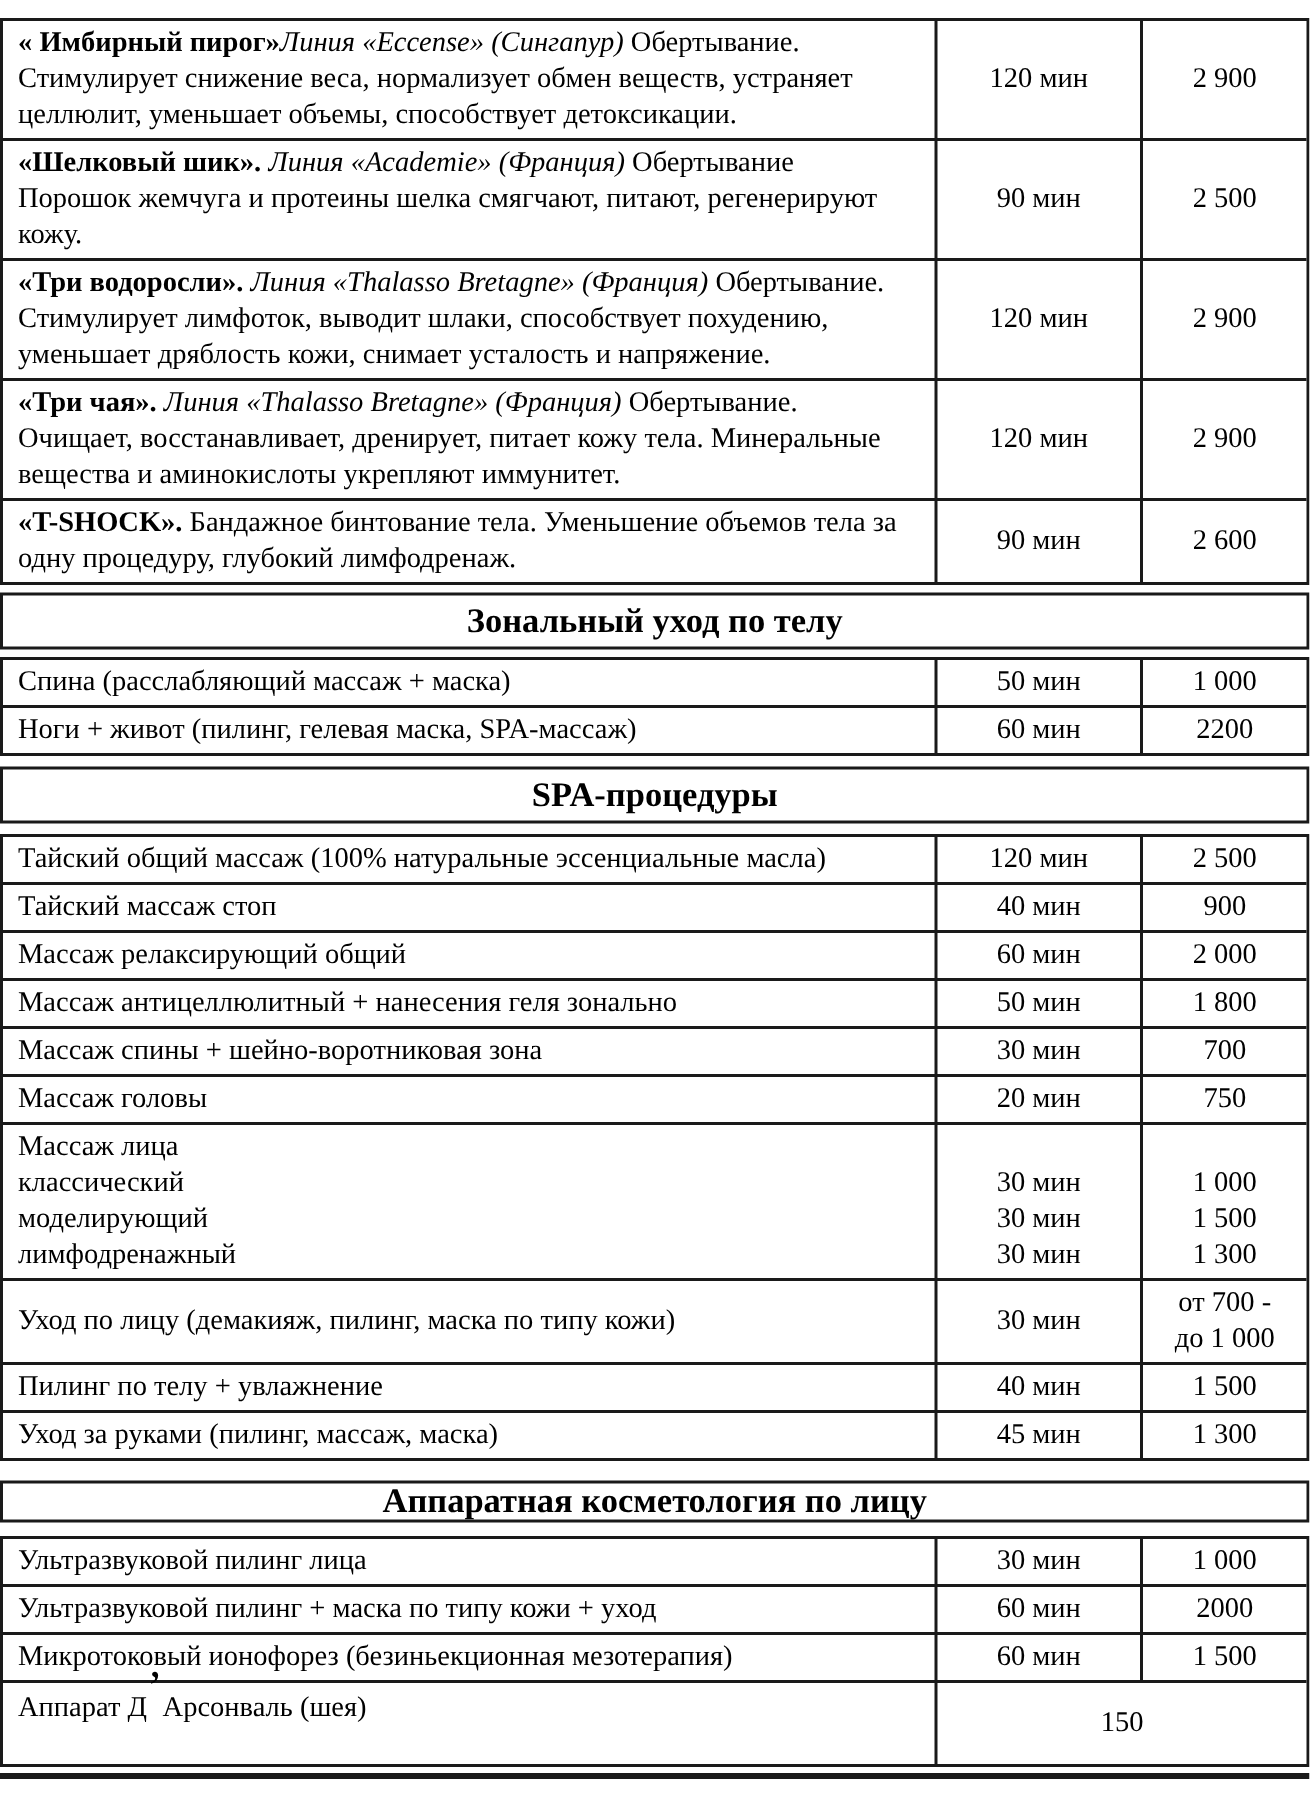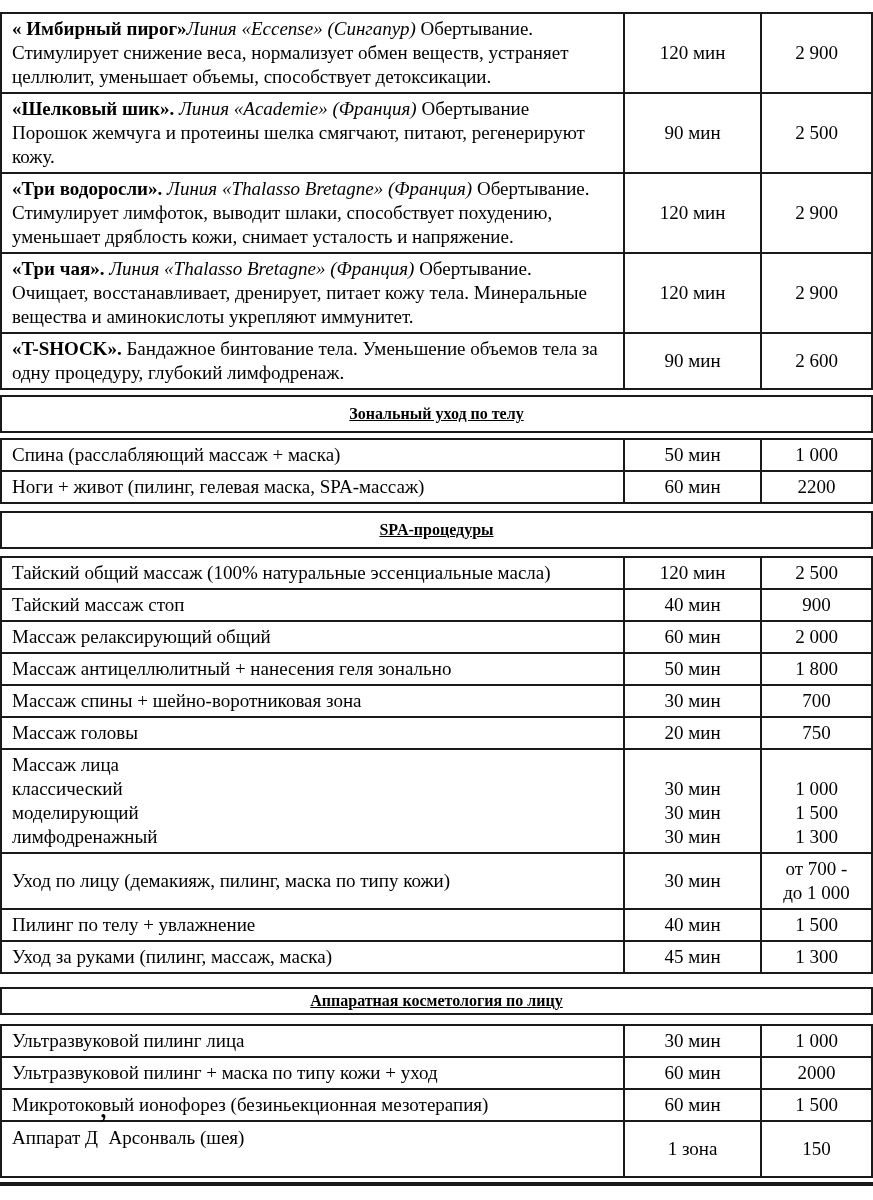--- a/index.html
+++ b/index.html
@@ -30,23 +30,22 @@
   .sec-6 { margin-top: 9px; }
   .sec-7 { margin-top: 4px; }
 
   .hdr {
     text-align: center;
     padding: 5px 0;
   }
   .hdr.sec-5, .hdr.sec-7 { padding: 0 0; }
   .hdr-title {
     font-weight: bold;
-    font-size: 16px;
+    font-size: 23px;
     line-height: 24px;
-    text-decoration: underline;
   }
 
   
   .row {
     display: flex;
     align-items: stretch;
     min-height: 30px;
   }
   .row + .row { border-top: 2px solid #1a1a1a; }
 
@@ -345,22 +344,19 @@
           <div class="tline">60 мин</div>
         </div>
         <div class="cell cell-price">
           <div class="tline">1 500</div>
         </div>
       </div>
       <div class="row">
         <div class="cell cell-name">
           <div class="tline"><span class="seg normal">Аппарат Д</span><span class="seg apos">’</span><span class="seg normal">Арсонваль (шея)</span></div>
         </div>
-        <div class="cell cell-dur">
-          <div class="tline">1 зона</div>
-        </div>
         <div class="cell cell-price">
           <div class="tline">150</div>
         </div>
       </div>
     </div>
     <div class="hdr sec-7"></div>
   </div>
 
 </body></html>

